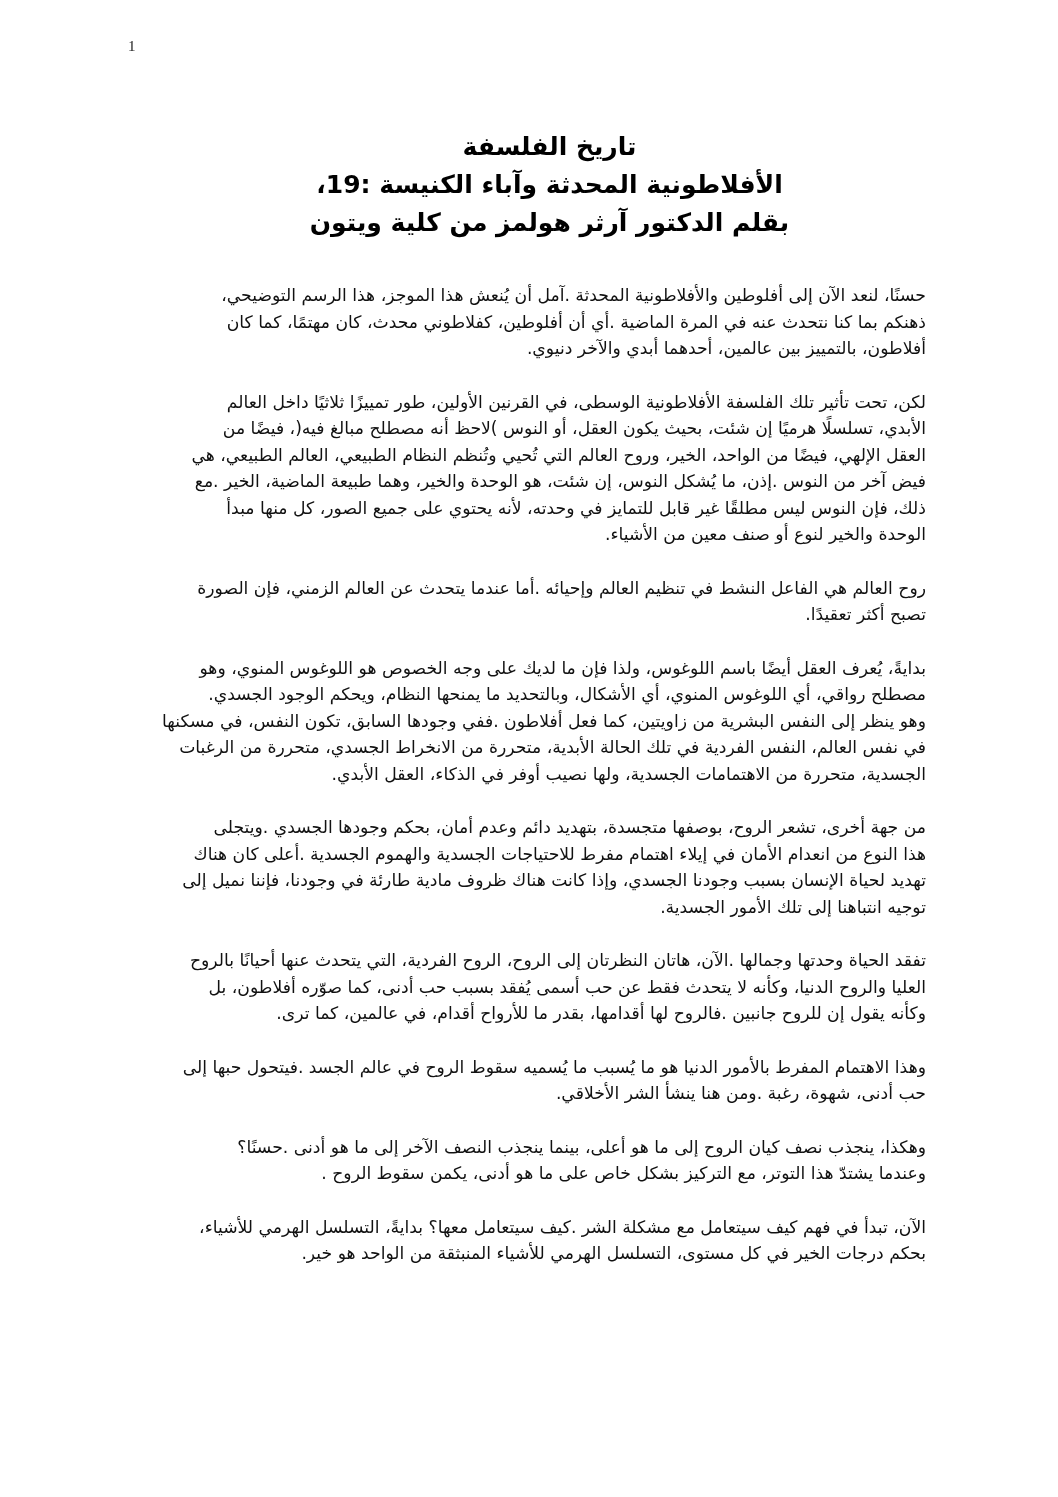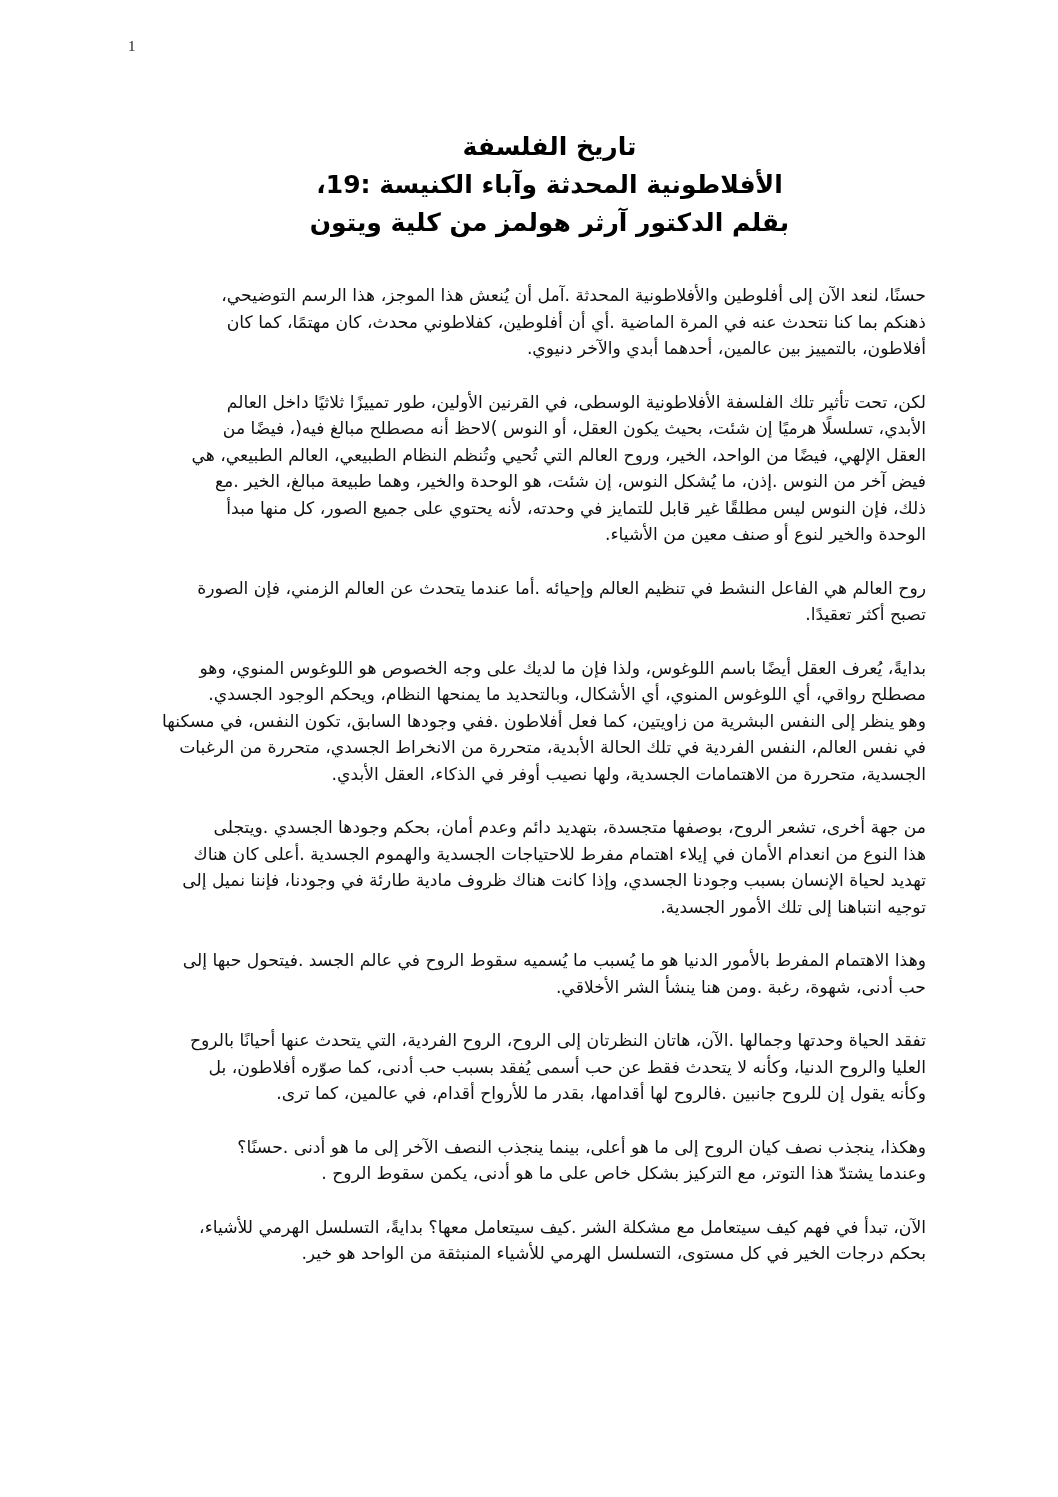--- a/index.html
+++ b/index.html
@@ -72,21 +72,21 @@
 <div class="content" id="content">
     <div class="para">
       <span class="line">حسنًا، لنعد الآن إلى أفلوطين والأفلاطونية المحدثة .آمل أن يُنعش هذا الموجز، هذا الرسم التوضيحي،</span>
       <span class="line">ذهنكم بما كنا نتحدث عنه في المرة الماضية .أي أن أفلوطين، كفلاطوني محدث، كان مهتمًا، كما كان</span>
       <span class="line">أفلاطون، بالتمييز بين عالمين، أحدهما أبدي والآخر دنيوي.</span>
     </div>
     <div class="para">
       <span class="line">لكن، تحت تأثير تلك الفلسفة الأفلاطونية الوسطى، في القرنين الأولين، طور تمييزًا ثلاثيًا داخل العالم</span>
       <span class="line">الأبدي، تسلسلًا هرميًا إن شئت، بحيث يكون العقل، أو النوس )لاحظ أنه مصطلح مبالغ فيه(، فيضًا من</span>
       <span class="line">العقل الإلهي، فيضًا من الواحد، الخير، وروح العالم التي تُحيي وتُنظم النظام الطبيعي، العالم الطبيعي، هي</span>
-      <span class="line">فيض آخر من النوس .إذن، ما يُشكل النوس، إن شئت، هو الوحدة والخير، وهما طبيعة مبالغ، الخير .مع</span>
+      <span class="line">فيض آخر من النوس .إذن، ما يُشكل النوس، إن شئت، هو الوحدة والخير، وهما طبيعة الماضية، الخير .مع</span>
       <span class="line">ذلك، فإن النوس ليس مطلقًا غير قابل للتمايز في وحدته، لأنه يحتوي على جميع الصور، كل منها مبدأ</span>
       <span class="line">الوحدة والخير لنوع أو صنف معين من الأشياء.</span>
     </div>
     <div class="para">
       <span class="line">روح العالم هي الفاعل النشط في تنظيم العالم وإحيائه .أما عندما يتحدث عن العالم الزمني، فإن الصورة</span>
       <span class="line">تصبح أكثر تعقيدًا.</span>
     </div>
     <div class="para">
       <span class="line">بدايةً، يُعرف العقل أيضًا باسم اللوغوس، ولذا فإن ما لديك على وجه الخصوص هو اللوغوس المنوي، وهو</span>
       <span class="line">مصطلح رواقي، أي اللوغوس المنوي، أي الأشكال، وبالتحديد ما يمنحها النظام، ويحكم الوجود الجسدي.</span>
@@ -94,27 +94,27 @@
       <span class="line">في نفس العالم، النفس الفردية في تلك الحالة الأبدية، متحررة من الانخراط الجسدي، متحررة من الرغبات</span>
       <span class="line">الجسدية، متحررة من الاهتمامات الجسدية، ولها نصيب أوفر في الذكاء، العقل الأبدي.</span>
     </div>
     <div class="para">
       <span class="line">من جهة أخرى، تشعر الروح، بوصفها متجسدة، بتهديد دائم وعدم أمان، بحكم وجودها الجسدي .ويتجلى</span>
       <span class="line">هذا النوع من انعدام الأمان في إيلاء اهتمام مفرط للاحتياجات الجسدية والهموم الجسدية .أعلى كان هناك</span>
       <span class="line">تهديد لحياة الإنسان بسبب وجودنا الجسدي، وإذا كانت هناك ظروف مادية طارئة في وجودنا، فإننا نميل إلى</span>
       <span class="line">توجيه انتباهنا إلى تلك الأمور الجسدية.</span>
     </div>
     <div class="para">
-      <span class="line">وهذا الاهتمام المفرط بالأمور الدنيا هو ما يُسبب ما يُسميه سقوط الروح في عالم الجسد .فيتحول حبها إلى</span>
-      <span class="line">حب أدنى، شهوة، رغبة .ومن هنا ينشأ الشر الأخلاقي.</span>
-    </div>
-    <div class="para">
       <span class="line">تفقد الحياة وحدتها وجمالها .الآن، هاتان النظرتان إلى الروح، الروح الفردية، التي يتحدث عنها أحيانًا بالروح</span>
       <span class="line">العليا والروح الدنيا، وكأنه لا يتحدث فقط عن حب أسمى يُفقد بسبب حب أدنى، كما صوّره أفلاطون، بل</span>
       <span class="line">وكأنه يقول إن للروح جانبين .فالروح لها أقدامها، بقدر ما للأرواح أقدام، في عالمين، كما ترى.</span>
+    </div>
+    <div class="para">
+      <span class="line">وهذا الاهتمام المفرط بالأمور الدنيا هو ما يُسبب ما يُسميه سقوط الروح في عالم الجسد .فيتحول حبها إلى</span>
+      <span class="line">حب أدنى، شهوة، رغبة .ومن هنا ينشأ الشر الأخلاقي.</span>
     </div>
     <div class="para">
       <span class="line">وهكذا، ينجذب نصف كيان الروح إلى ما هو أعلى، بينما ينجذب النصف الآخر إلى ما هو أدنى .حسنًا؟</span>
       <span class="line">وعندما يشتدّ هذا التوتر، مع التركيز بشكل خاص على ما هو أدنى، يكمن سقوط الروح .</span>
     </div>
     <div class="para">
       <span class="line">الآن، تبدأ في فهم كيف سيتعامل مع مشكلة الشر .كيف سيتعامل معها؟ بدايةً، التسلسل الهرمي للأشياء،</span>
       <span class="line">بحكم درجات الخير في كل مستوى، التسلسل الهرمي للأشياء المنبثقة من الواحد هو خير.</span>
     </div>
   </div>

